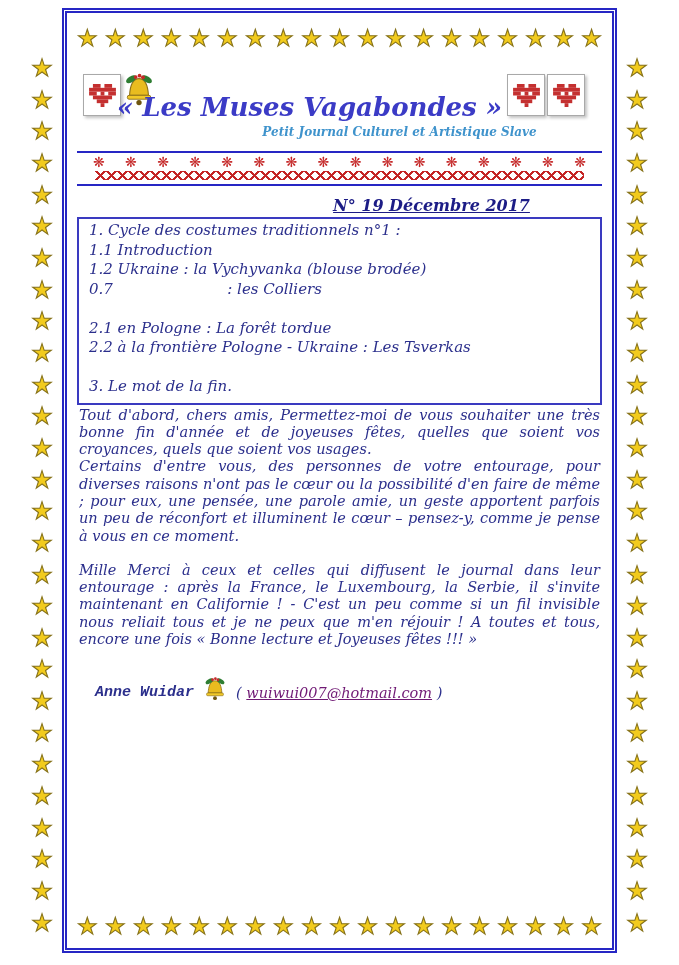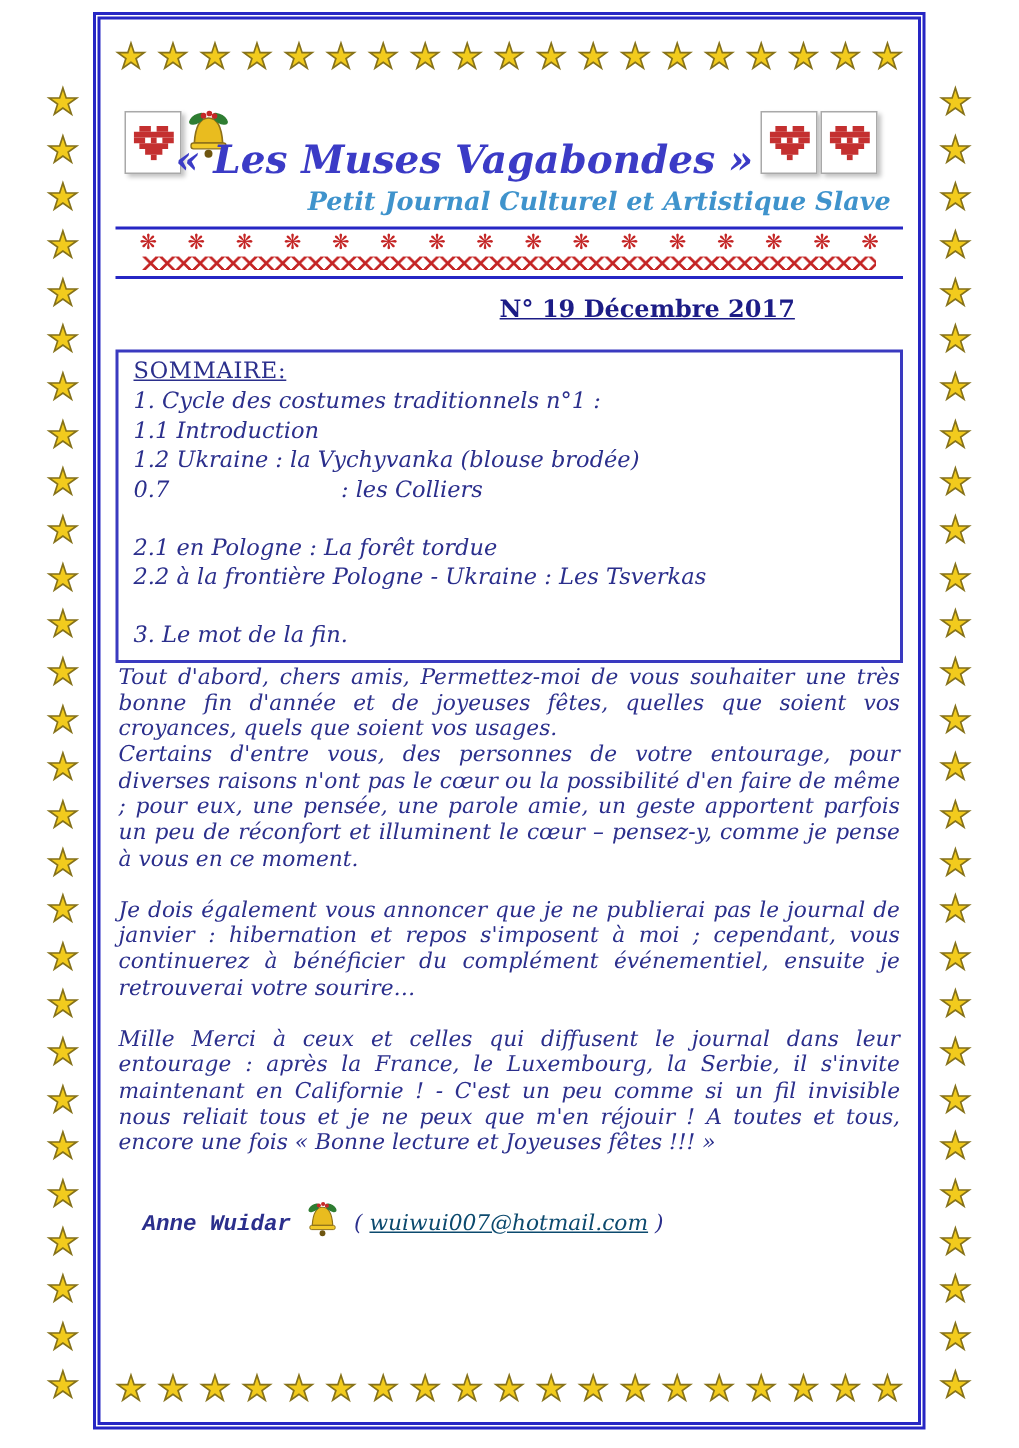--- a/index.html
+++ b/index.html
@@ -27,58 +27,58 @@
   .img-box{position:absolute;width:36px;height:40px;border:1px solid #a9a9a9;background:#fff;
            box-shadow:2px 2px 3px #c2c2c2;display:flex;align-items:center;justify-content:center;}
   .pos-heart-left{left:8px;top:14px;}
   .bell-wrap{position:absolute;width:36px;height:40px;display:flex;align-items:center;justify-content:center;}
   .pos-bell-left{left:46px;top:12px;}
   .pos-heart-r1{left:432px;top:14px;}
   .pos-heart-r2{left:472px;top:14px;}
   .title{margin-top:32px;text-align:center;transform:translateX(-30px);
          font-size:26px;font-weight:bold;font-style:italic;color:#3b3bc6;}
   .subtitle{margin-top:3px;text-align:center;transform:translateX(60px);
-            font-size:17px;font-weight:bold;font-style:italic;color:#3f93cc;}
+            font-size:12px;font-weight:bold;font-style:italic;color:#3f93cc;}
 
   
   .band{border-top:2px solid #2626c4;border-bottom:2px solid #2626c4;
         padding:2px 8px 4px;margin:5px 2px 2px;}
   .motifs{display:flex;justify-content:space-between;color:#c42525;font-size:14px;
           line-height:1;padding:0 8px;}
   .motif{font-style:normal;}
   .zigzag{height:9px;margin:2px 10px 0;
           background:
             linear-gradient(45deg, transparent 44%, #c42525 44% 56%, transparent 56%),
             linear-gradient(-45deg, transparent 44%, #c42525 44% 56%, transparent 56%);
           background-size:11px 9px;}
 
   
-  .issue{align-self:center;transform:translateX(92px);margin:8px 0 16px;
-         font-size:16px;font-weight:bold;color:#1c1c86;
+  .issue{align-self:center;transform:translateX(92px);margin:8px 0 0;
+         font-size:16px;font-weight:bold;font-style:italic;color:#1c1c86;
          text-decoration:underline;}
 
   
   .toc{border:2px solid #3a3ac0;padding:2px 10px 6px;margin:2px 2px 0;
        color:#2b2f8c;font-size:15px;font-style:italic;}
   .toc-heading{font-style:normal;text-decoration:underline;letter-spacing:.5px;
                font-size:15px;line-height:21px;}
   .toc-line{white-space:pre-wrap;line-height:19.5px;min-height:19.5px;}
 
   
   .body-text{margin:2px 4px 0;color:#2b2f8c;font-size:14.5px;font-style:italic;
              text-align:justify;line-height:17.3px;}
   .body-text p{margin:0;}
   .body-text p.gap-after{margin-bottom:17px;}
 
   
   .signature{display:flex;align-items:center;gap:8px;margin-top:28px;padding-left:20px;
              color:#2b2f8c;font-style:italic;}
   .sig-name{font-weight:bold;font-size:15px;font-family:Liberation Mono, monospace;}
   .sig-email{font-size:14.5px;}
-  .sig-email a{color:#0c4a6e;}
+  .sig-email a{color:#701a75;}
 </style>
 </head>
 <body>
 
 <svg width="0" height="0" style="position:absolute" aria-hidden="true">
   <defs>
     <symbol id="px-heart" viewBox="0 0 28 24">
       <g fill="#c43030">
         <rect x="4" y="0" width="8" height="4"></rect>
         <rect x="16" y="0" width="8" height="4"></rect>
@@ -234,36 +234,34 @@
           <span class="motif">❋</span>
           <span class="motif">❋</span>
           <span class="motif">❋</span>
         </div>
       <div class="zigzag"></div>
     </div>
 
     <div class="issue">N° 19 Décembre 2017</div>
 
     <div class="toc">
-      <div class="toc-heading">SOMMAIRE:</div>
       <div class="toc-line">1. Cycle des costumes traditionnels n°1 :</div>
       <div class="toc-line">1.1 Introduction</div>
       <div class="toc-line">1.2 Ukraine : la Vychyvanka (blouse brodée)</div>
       <div class="toc-line">0.7                        : les Colliers</div>
       <div class="toc-line"></div>
       <div class="toc-line">2.1 en Pologne : La forêt tordue</div>
       <div class="toc-line">2.2 à la frontière Pologne - Ukraine : Les Tsverkas</div>
       <div class="toc-line"></div>
       <div class="toc-line">3. Le mot de la fin.</div>
     </div>
 
     <div class="body-text">
       <p>Tout d'abord, chers amis, Permettez-moi de vous souhaiter une très bonne fin d'année et de joyeuses fêtes, quelles que soient vos croyances, quels que soient vos usages.</p>
       <p class="gap-after">Certains d'entre vous, des personnes de votre entourage, pour diverses raisons n'ont pas le cœur ou la possibilité d'en faire de même ; pour eux, une pensée, une parole amie, un geste apportent parfois un peu de réconfort et illuminent le cœur – pensez-y, comme je pense à vous en ce moment.</p>
-      <p class="gap-after">Je dois également vous annoncer que je ne publierai pas le journal de janvier : hibernation et repos s'imposent à moi ; cependant, vous continuerez à bénéficier du complément événementiel, ensuite je retrouverai votre sourire…</p>
       <p>Mille Merci à ceux et celles qui diffusent le journal dans leur entourage : après la France, le Luxembourg, la Serbie, il s'invite maintenant en Californie ! - C'est un peu comme si un fil invisible nous reliait tous et je ne peux que m'en réjouir ! A toutes et tous, encore une fois « Bonne lecture et Joyeuses fêtes !!! »</p>
     </div>
 
     <div class="signature">
       <span class="sig-name">Anne Wuidar</span>
       <span class="bell-small">
         <svg viewBox="0 0 32 36" width="26" height="29">
             <use href="#bell"></use>
           </svg>
       </span>

